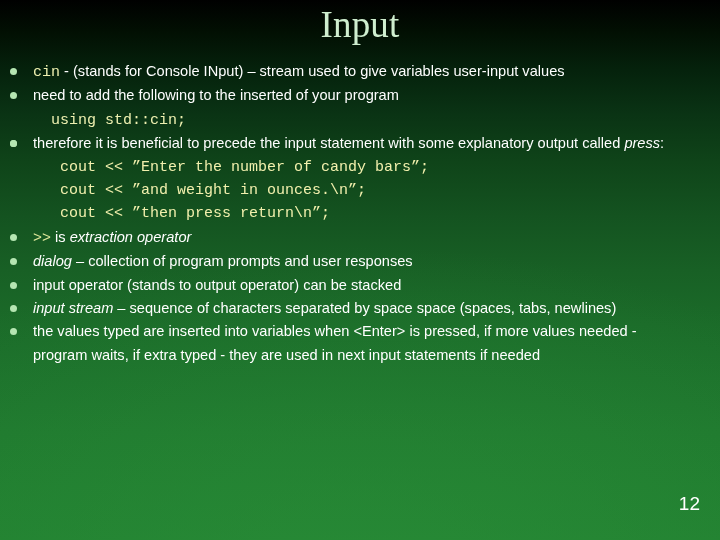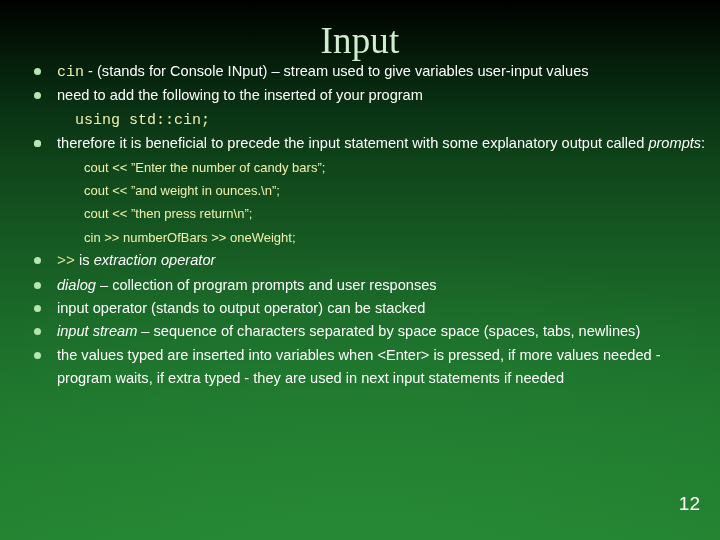--- a/index.html
+++ b/index.html
@@ -32,36 +32,35 @@
     -webkit-font-smoothing: none;
   }
 
   
   #title-area {
     position: absolute;
     left: 0;
     top: 2px;
     width: 720px;
     text-align: center;
-    margin-top: 16px;
   }
   #slide-title {
     display: inline-block;
     font-family: "Liberation Serif", "DejaVu Serif", serif;
     font-size: 37px;
     line-height: 46px;
     font-weight: normal;
     color: #cfeecf;
     letter-spacing: 0.2px;
   }
 
   
   #body-area {
     position: absolute;
-    left: 28px;
+    left: 4px;
     top: 60px;
     width: 690px;
   }
 
   .bullet-row {
     position: relative;
     padding-left: 29px;
     margin: 0 0 0 0;
     color: #ffffff;
     font-size: 14.6px;
@@ -79,22 +78,22 @@
 
   .sub-line {
     padding-left: 47px;
     color: #ffffff;
     font-size: 14.6px;
     line-height: 23.4px;
   }
 
   .code-line {
     padding-left: 56px;
-    font-family: Liberation Sans, sans-serif;
-    font-size: 13px;
+    font-family: Liberation Mono, monospace;
+    font-size: 15px;
     line-height: 23.4px;
     color: #f2f0ad;
     white-space: pre;
   }
 
   .mono {
     font-family: "Liberation Mono", "DejaVu Sans Mono", monospace;
     font-size: 15px;
     color: #eef0b0;
   }
@@ -138,27 +137,26 @@
     <div class="sub-line">
       <span class="mono">using std::cin;</span>
     </div>
 
     <div class="bullet-row">
       <span class="dot"></span>
     </div>
 
     <div class="bullet-row">
       <span class="dot"></span>
-      <span>therefore it is beneficial to precede the input statement with some explanatory output called </span><span class="it">prompts</span><span>:</span>
+      <span>therefore it is beneficial to precede the input statement with some explanatory output called </span><span class="it">press</span><span>:</span>
     </div>
 
     <div class="code-line">cout &lt;&lt; ”Enter the number of candy bars”;</div>
     <div class="code-line">cout &lt;&lt; ”and weight in ounces.\n”;</div>
     <div class="code-line">cout &lt;&lt; ”then press return\n”;</div>
-    <div class="code-line">cin &gt;&gt; numberOfBars &gt;&gt; oneWeight;</div>
 
     <div class="bullet-row">
       <span class="dot"></span>
       <span class="mono-tight">&gt;&gt;</span><span> is </span><span class="it">extraction operator</span>
     </div>
 
     <div class="bullet-row">
       <span class="dot"></span>
       <span class="it">dialog</span><span> – collection of program prompts and user responses</span>
     </div>

